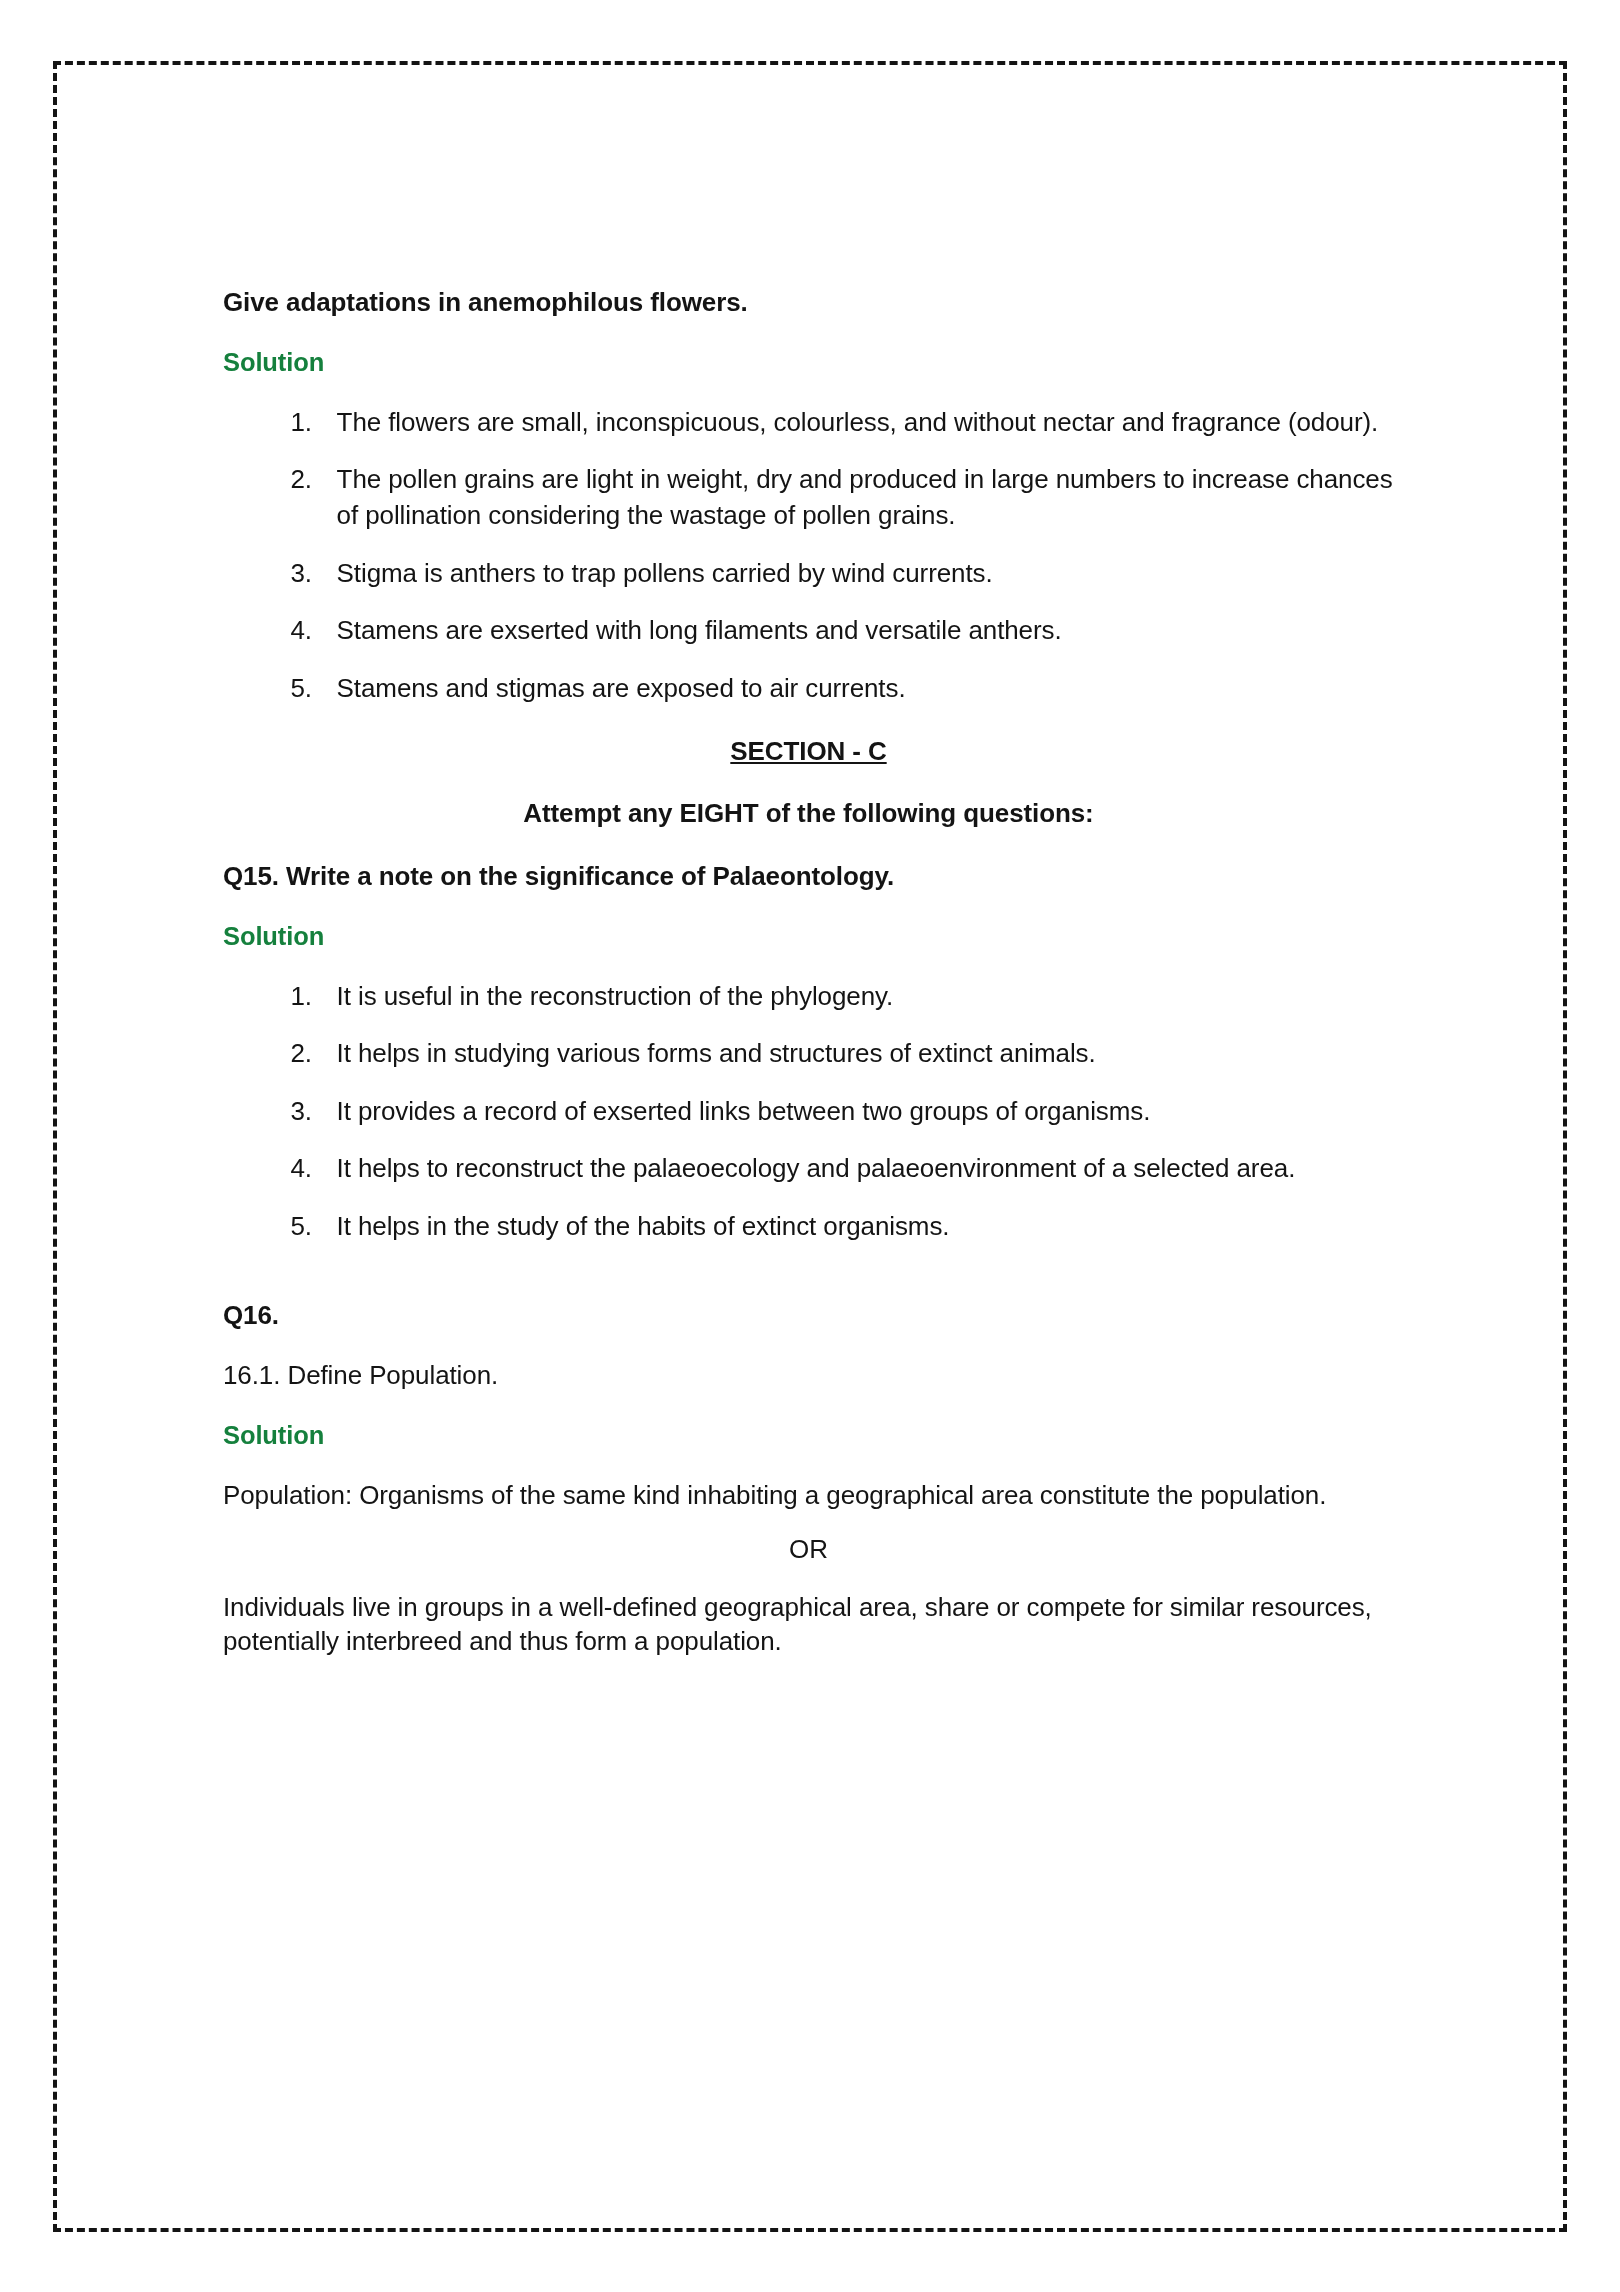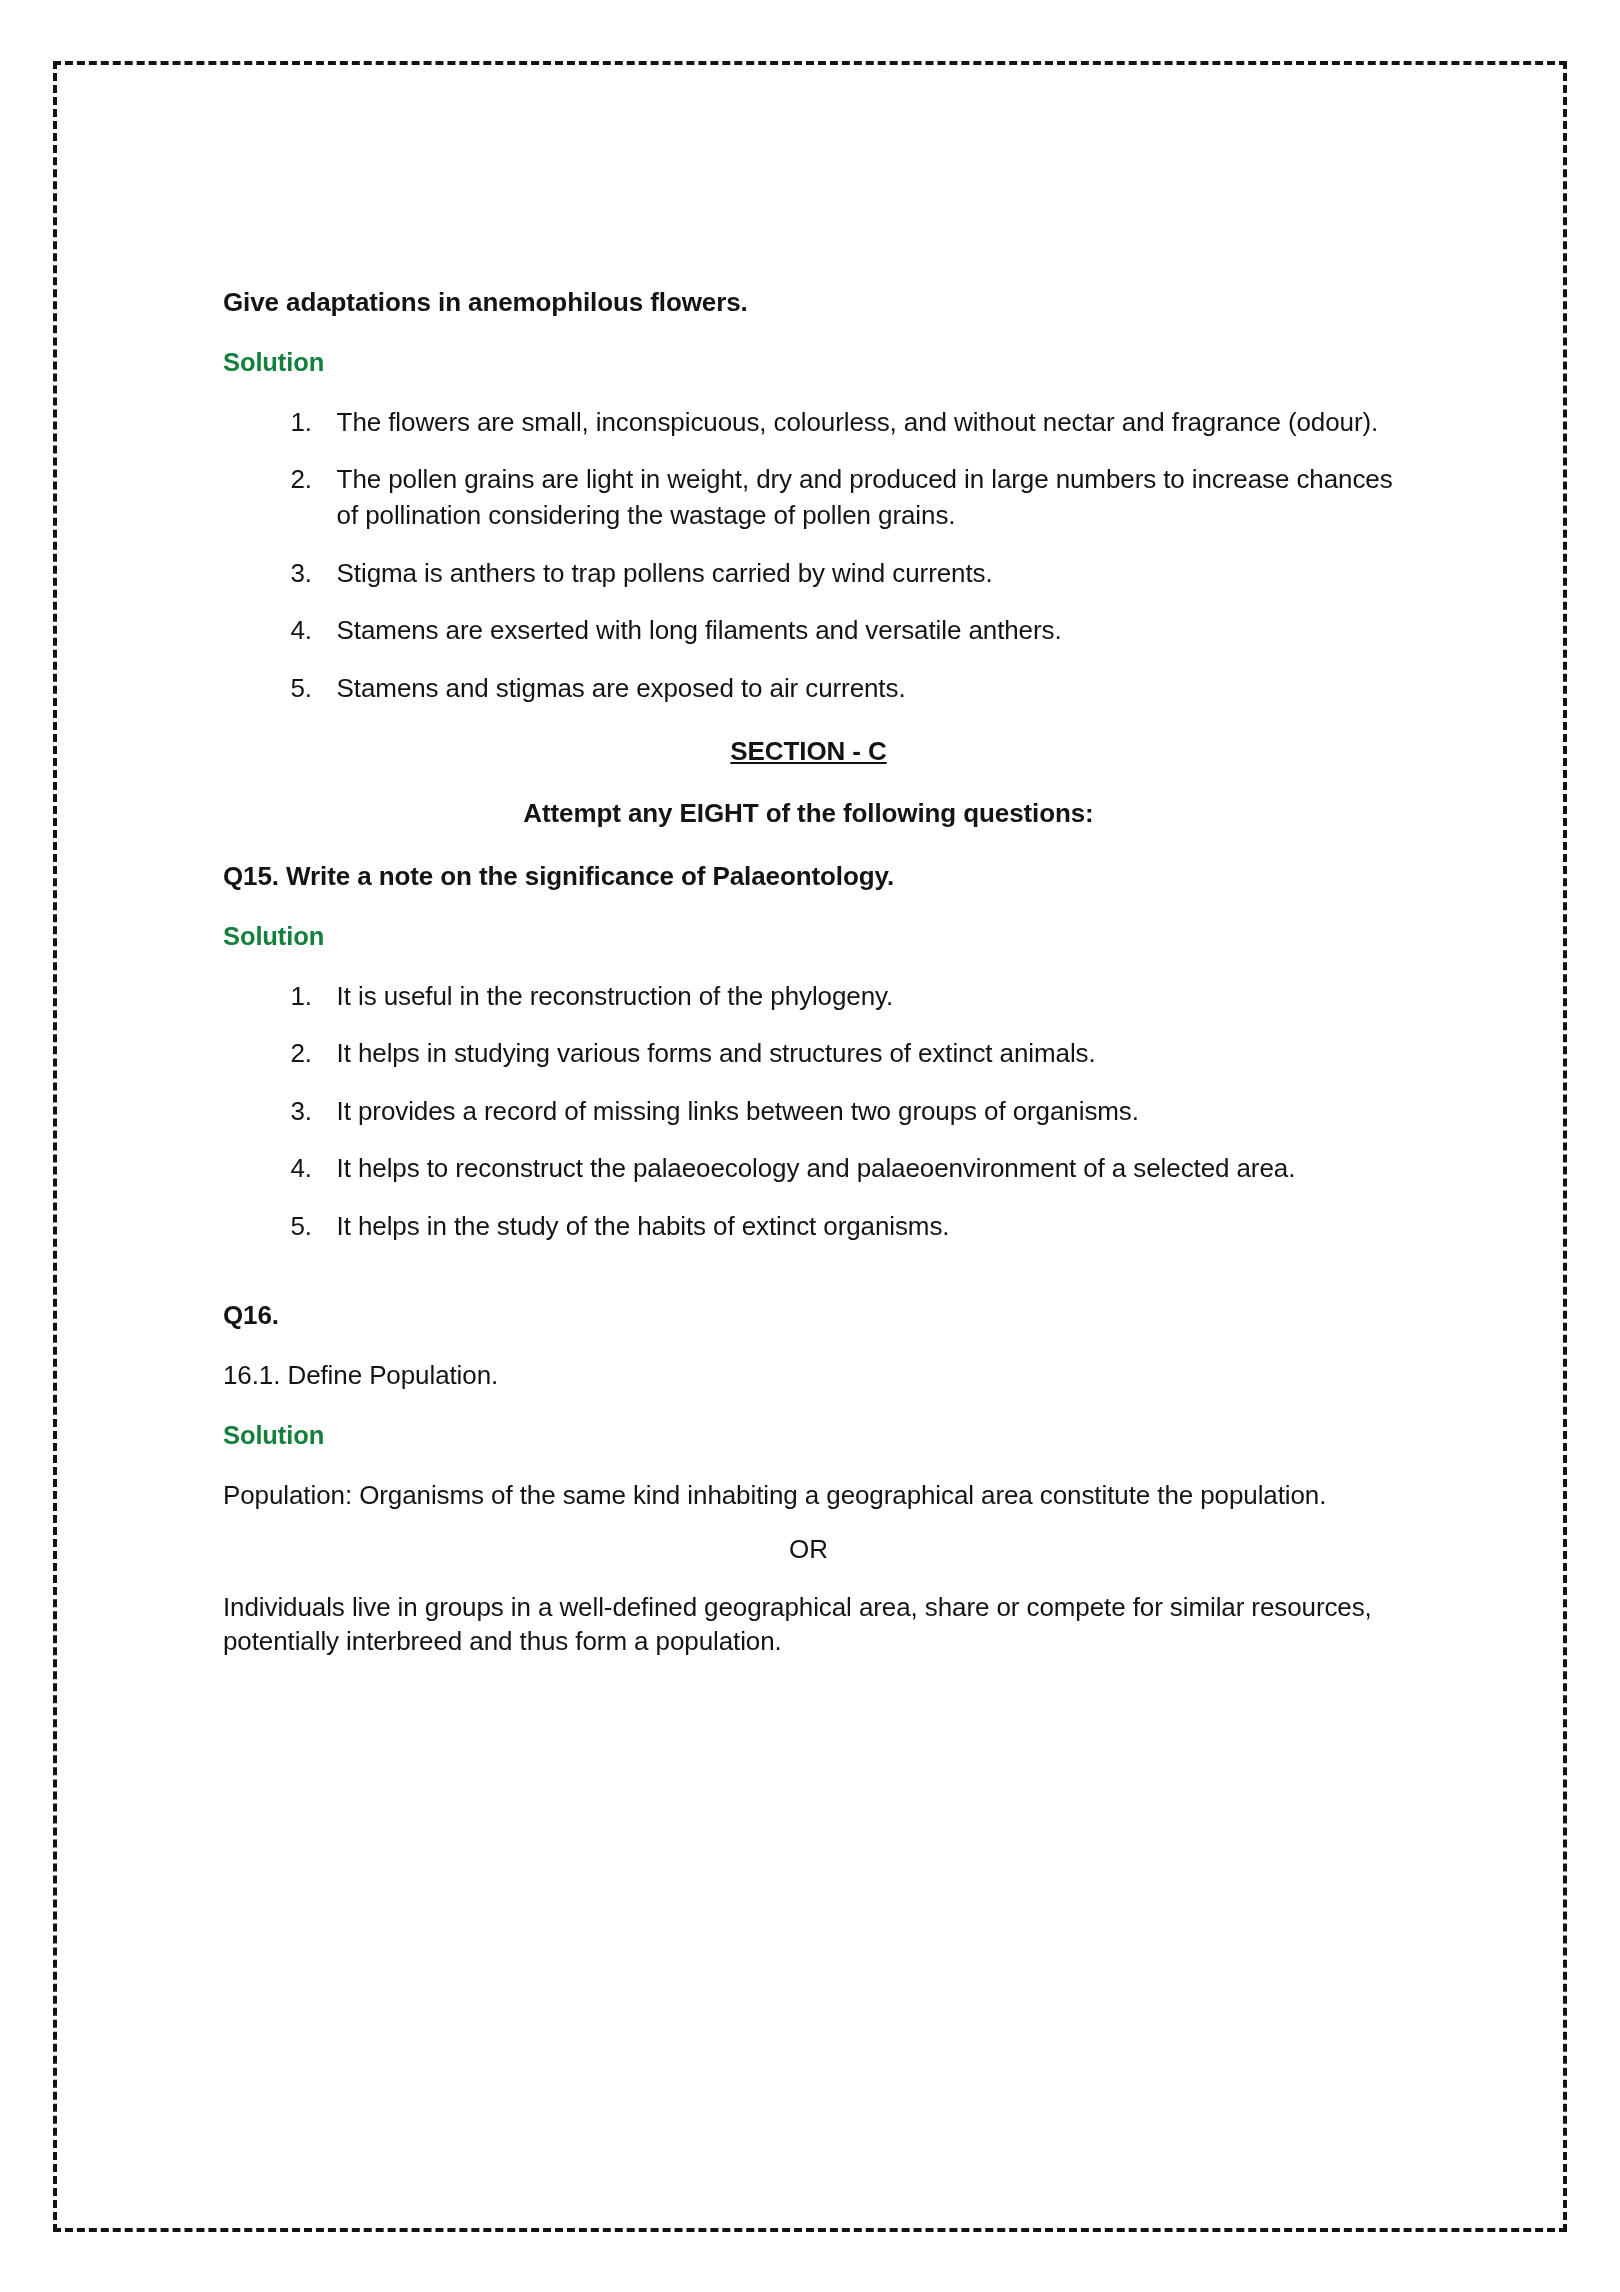--- a/index.html
+++ b/index.html
@@ -143,21 +143,21 @@
     <p class="para centered bold attempt-line">Attempt any EIGHT of the following questions:</p>
 
     <p class="para q-head">Q15. Write a note on the significance of Palaeontology.</p>
 
     <p class="para solution-label">Solution</p>
 
     <div class="list-block">
       <ol class="items">
         <li>It is useful in the reconstruction of the phylogeny.</li>
         <li>It helps in studying various forms and structures of extinct animals.</li>
-        <li>It provides a record of missing links between two groups of organisms.</li>
+        <li>It provides a record of exserted links between two groups of organisms.</li>
         <li>It helps to reconstruct the palaeoecology and palaeoenvironment of a selected area.</li>
         <li>It helps in the study of the habits of extinct organisms.</li>
       </ol>
     </div>
 
     <div class="gap-md"></div>
 
     <p class="para q-head">Q16.</p>
 
     <p class="para" style="margin-bottom:26.5px;">

